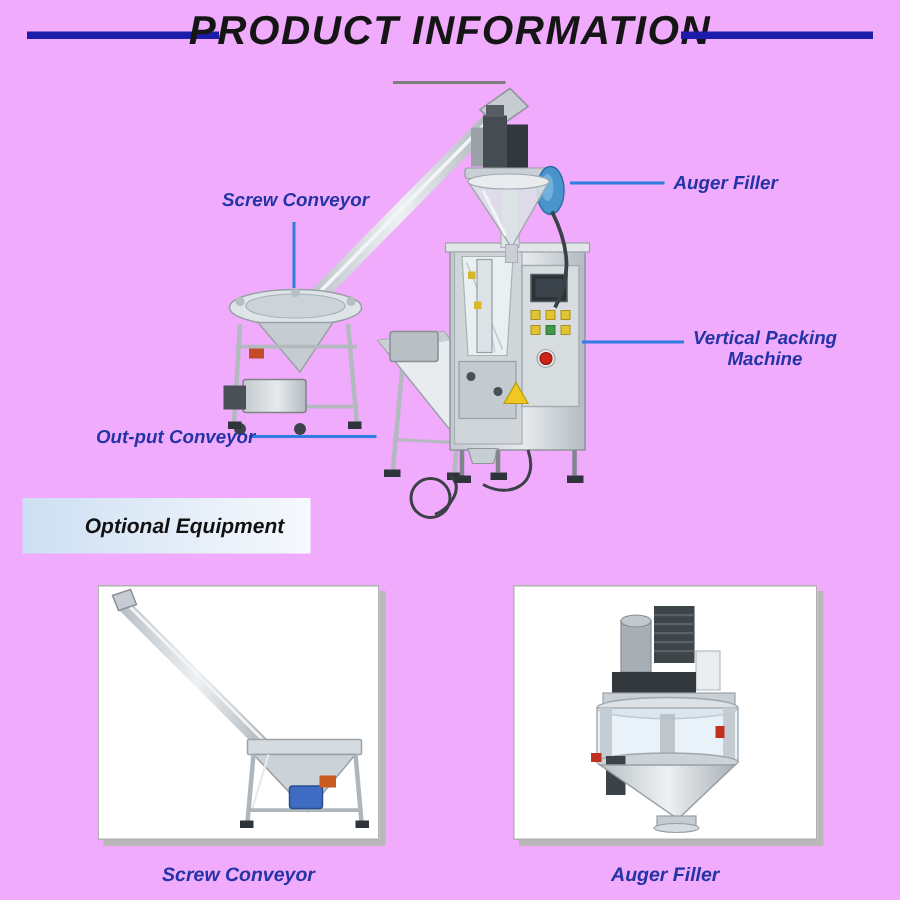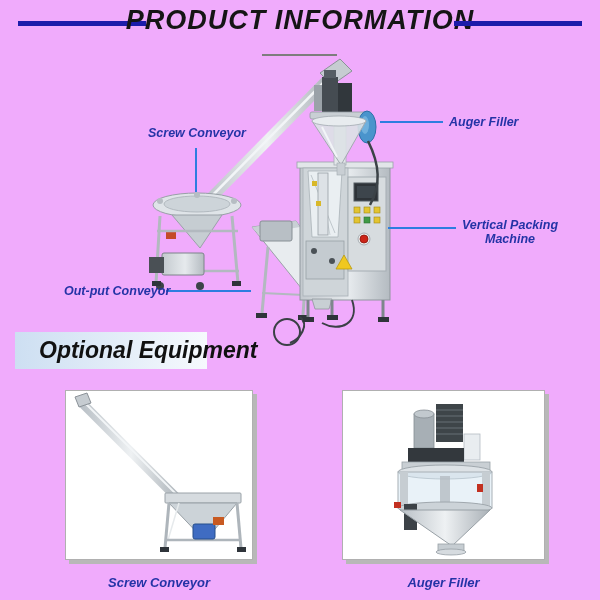--- a/index.html
+++ b/index.html
@@ -40,21 +40,21 @@
   .diagram-label.wrap{white-space:normal;text-align:center;}
   .lbl-screw{left:148px;top:126px;}
   .lbl-auger{left:449px;top:115px;}
   .lbl-vpm{left:460px;top:218px;width:100px;}
   .lbl-output{left:64px;top:284px;}
 
   
   .opt-heading{
     position:absolute;left:15px;top:332px;width:192px;height:37px;
     background:linear-gradient(90deg,var(--heading-bg-start,#cddff2),var(--heading-bg-end,#f6f9fd));
-    color:#111;font-size:23px;font-weight:bold;font-style:italic;
+    color:#111;font-size:14px;font-weight:bold;font-style:italic;
     line-height:37px;padding-left:24px;box-sizing:border-box;white-space:nowrap;text-align:center;
   }
   .photo-frame{
     position:absolute;top:390px;height:170px;background:#fff;
     border:1px solid var(--frame-border,#b0b0b0);
     box-shadow:4px 4px 0 var(--frame-shadow,#b8b8b8);
     box-sizing:border-box;
   }
   .frame-left{left:65px;width:188px;}
   .frame-right{left:342px;width:203px;}

